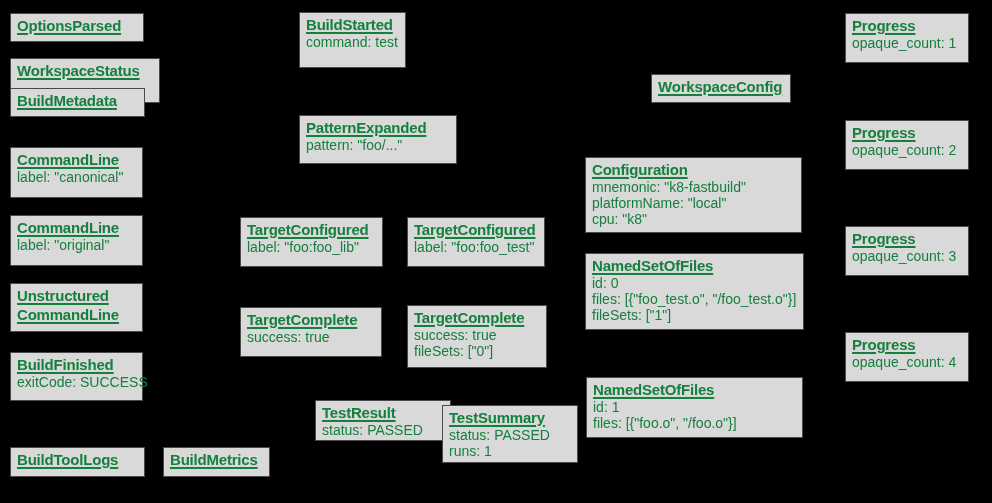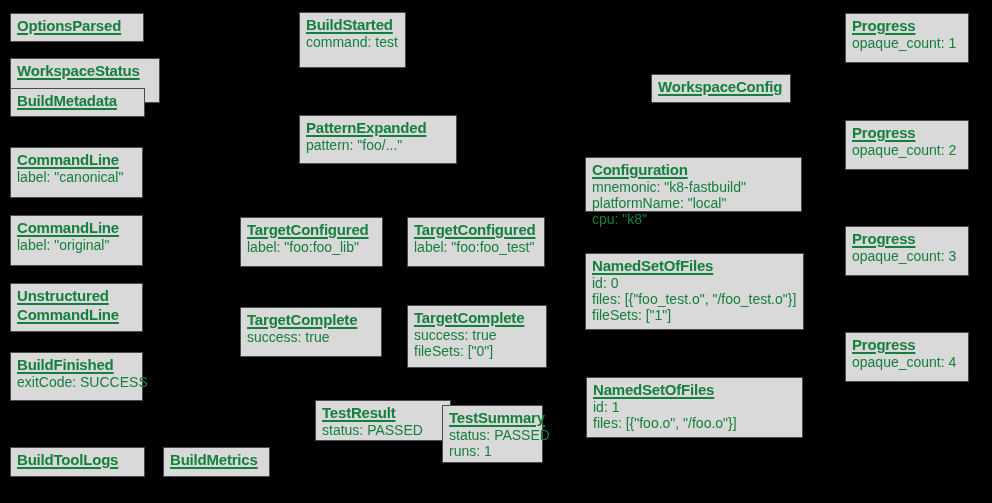--- a/index.html
+++ b/index.html
@@ -112,31 +112,31 @@
     <div class="node-title">TargetComplete</div>
     <div class="node-line">success: true</div>
     <div class="node-line">fileSets: ["0"]</div>
   </div>
 
   <div class="node" style="left:315px; top:400px; width:136px; height:41px">
     <div class="node-title">TestResult</div>
     <div class="node-line">status: PASSED</div>
   </div>
 
-  <div class="node" style="left:442px; top:405px; width:101px; height:58px">
+  <div class="node" style="left:442px; top:405px; width:136px; height:58px">
     <div class="node-title">TestSummary</div>
     <div class="node-line">status: PASSED</div>
     <div class="node-line">runs: 1</div>
   </div>
 
   <div class="node" style="left:651px; top:74px; width:140px; height:29px">
     <div class="node-title">WorkspaceConfig</div>
   </div>
 
-  <div class="node" style="left:585px; top:157px; width:217px; height:55px">
+  <div class="node" style="left:585px; top:157px; width:217px; height:76px">
     <div class="node-title">Configuration</div>
     <div class="node-line">mnemonic: "k8-fastbuild"</div>
     <div class="node-line">platformName: "local"</div>
     <div class="node-line">cpu: "k8"</div>
   </div>
 
   <div class="node" style="left:585px; top:253px; width:219px; height:77px">
     <div class="node-title">NamedSetOfFiles</div>
     <div class="node-line">id: 0</div>
     <div class="node-line">files: [{"foo_test.o", "/foo_test.o"}]</div>

